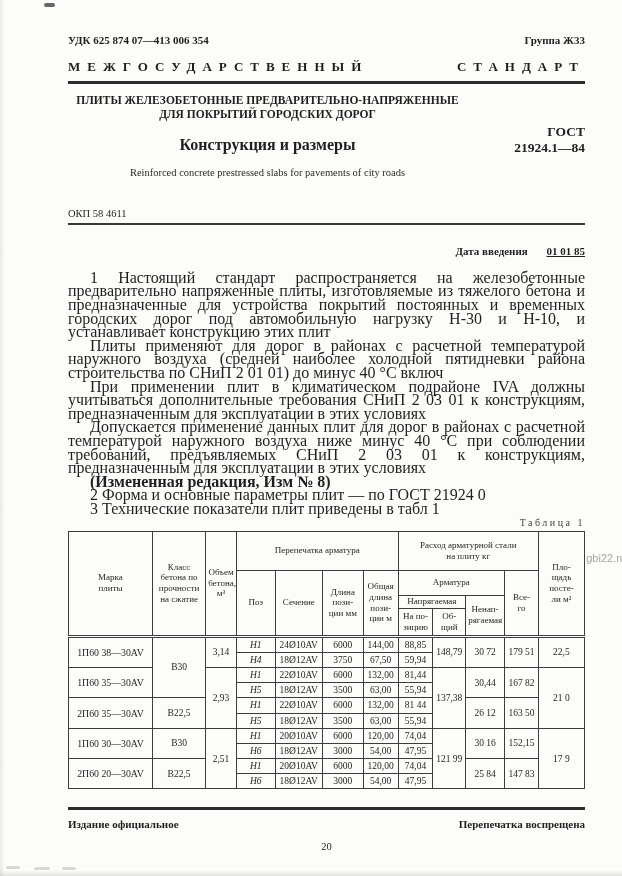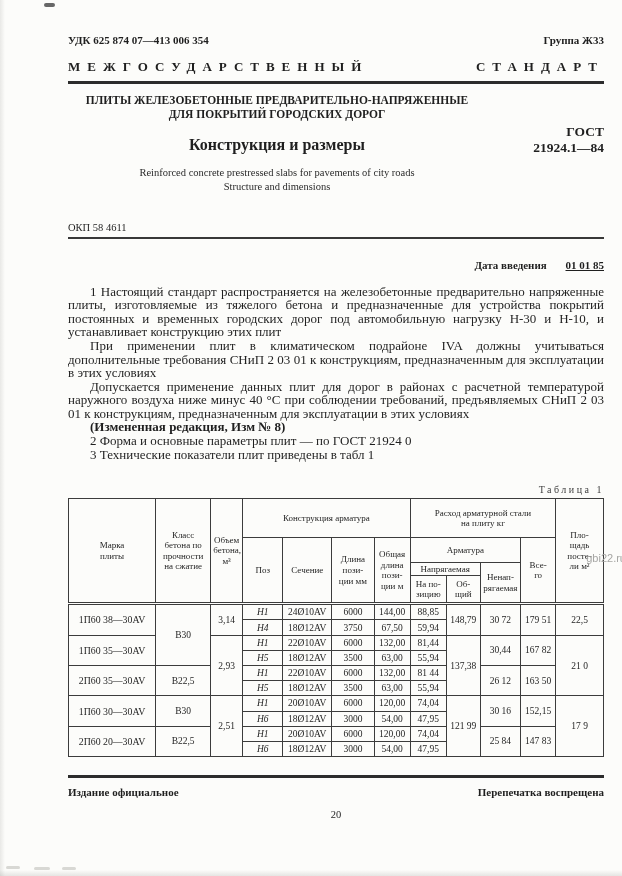--- a/index.html
+++ b/index.html
@@ -6,21 +6,21 @@
   body {
     width: 622px; height: 876px;
     background: #fcfcfa;
     font-family: "Liberation Serif", serif;
     color: #1f1f1f;
     position: relative;
     overflow: hidden;
   }
   .page {
     position: absolute; inset: 0;
-    padding: 34px 18px 0 68px;
+    padding: 34px 37px 0 68px;
     box-sizing: border-box;
   }
   
   .udk-row { display: flex; justify-content: space-between; font-weight: bold; font-size: 11px; }
   .msk-row { display: flex; justify-content: space-between; font-weight: bold;
              font-size: 13px; letter-spacing: 7px; margin-top: 13px; white-space: nowrap; align-items: flex-end; }
   .rule-thick { height: 2.5px; background: #2c2c2c; margin-top: 6px; }
   .rule-med   { height: 2px;   background: #383838; }
 
   .title-block { display: flex; margin-top: 9px; }
@@ -29,26 +29,26 @@
   .subtitle { font-weight: bold; font-size: 16px; margin-top: 15px; }
   .title-en { font-size: 10.5px; line-height: 1.3; margin-top: 12px; color: #2a2a2a; }
   .gost-block { width: 118px; text-align: right; font-weight: bold;
                 font-size: 13.5px; line-height: 1.2; margin-top: 31px; }
 
   .okp { font-size: 10.5px; margin-top: 28px; }
   .okp-rule { margin-top: 4px; }
   .date-row { text-align: right; font-weight: bold; font-size: 11px; margin-top: 20px; }
   .date-value { text-decoration: underline; margin-left: 16px; }
 
-  .text { margin-top: 14px; font-size: 13px; line-height: 13.6px; text-align: justify; }
+  .text { margin-top: 14px; font-size: 16px; line-height: 13.6px; text-align: justify; }
   .text p { margin: 0; text-indent: 22px; }
   .text p.bold { font-weight: bold; }
 
   .table-caption { text-align: right; font-size: 10px; letter-spacing: 2.5px;
-                   color: #3d3d3d; margin-top: 23px; margin-bottom: 3px; }
+                   color: #3d3d3d; margin-top: 1px; margin-bottom: 3px; }
 
   table.spec { border-collapse: collapse; width: 100%; table-layout: fixed;
                font-size: 9.5px; border: 1.5px solid #3c3c3c; }
   table.spec th, table.spec td {
     border: 1px solid #3c3c3c; padding: 0 2px; text-align: center;
     vertical-align: middle; font-weight: normal;
   }
   thead th { font-size: 9px; line-height: 1.18; white-space: pre-line; padding: 2px 1px; }
   tr.hr1 th { height: 38px; } tr.hr2 th { height: 24px; }
   tr.hr3 th { height: 12px; } tr.hr4 th { height: 26px; }
@@ -95,39 +95,39 @@
 
   <div class="title-block">
     <div class="title-left">
       <div class="title-ru">
         <div>ПЛИТЫ ЖЕЛЕЗОБЕТОННЫЕ ПРЕДВАРИТЕЛЬНО-НАПРЯЖЕННЫЕ</div>
         <div>ДЛЯ ПОКРЫТИЙ ГОРОДСКИХ ДОРОГ</div>
       </div>
       <div class="subtitle">Конструкция и размеры</div>
       <div class="title-en">
         <div>Reinforced concrete prestressed slabs for pavements of city roads</div>
-        <div>Structure and dimensions</div>
       </div>
     </div>
     <div class="gost-block">
       <div>ГОСТ</div>
       <div>21924.1—84</div>
     </div>
   </div>
 
   <div class="okp">ОКП 58 4611</div>
   <div class="rule-med okp-rule"></div>
 
   <div class="date-row">
     <span>Дата введения</span>
     <span class="date-value">01 01 85</span>
   </div>
 
   <div class="text">
     <p>1 Настоящий стандарт распространяется на железобетонные предварительно напряженные плиты, изготовляемые из тяжелого бетона и предназначенные для устройства покрытий постоянных и временных городских дорог под автомобильную нагрузку Н-30 и Н-10, и устанавливает конструкцию этих плит</p>
+    <p>Плиты применяют для дорог в районах с расчетной температурой наружного воздуха (средней наиболее холодной пятидневки района строительства по СНиП 2 01 01) до минус 40 °С включ</p>
     <p>При применении плит в климатическом подрайоне IVA должны учитываться дополнительные требования СНиП  2 03 01 к конструкциям,  предназначенным  для  эксплуатации  в  этих условиях</p>
     <p>Допускается применение данных плит для дорог в районах с расчетной температурой наружного воздуха ниже минус 40 °С при соблюдении требований, предъявляемых СНиП 2 03 01 к конструкциям, предназначенным для эксплуатации в этих условиях</p>
     <p class="bold">(Измененная редакция, Изм  № 8)</p>
     <p>2 Форма и основные параметры плит — по ГОСТ 21924 0</p>
     <p>3 Технические показатели плит приведены в табл 1</p>
   </div>
 
   <div class="table-caption">Таблица 1</div>
 
   <table class="spec">
@@ -149,21 +149,21 @@
       <tr class="hr1">
         <th rowspan="4">Марка
 плиты</th>
         <th rowspan="4">Класс
 бетона по
 прочности
 на сжатие</th>
         <th rowspan="4">Объем
 бетона,
 м³</th>
-        <th colspan="4">Конструкция арматура</th>
+        <th colspan="4">Перепечатка арматура</th>
         <th colspan="4">Расход арматурной стали
 на плиту кг</th>
         <th rowspan="4">Пло-
 щадь
 посте-
 ли м²</th>
       </tr>
       <tr class="hr2">
         <th rowspan="3">Поз</th>
         <th rowspan="3">Сечение</th>

